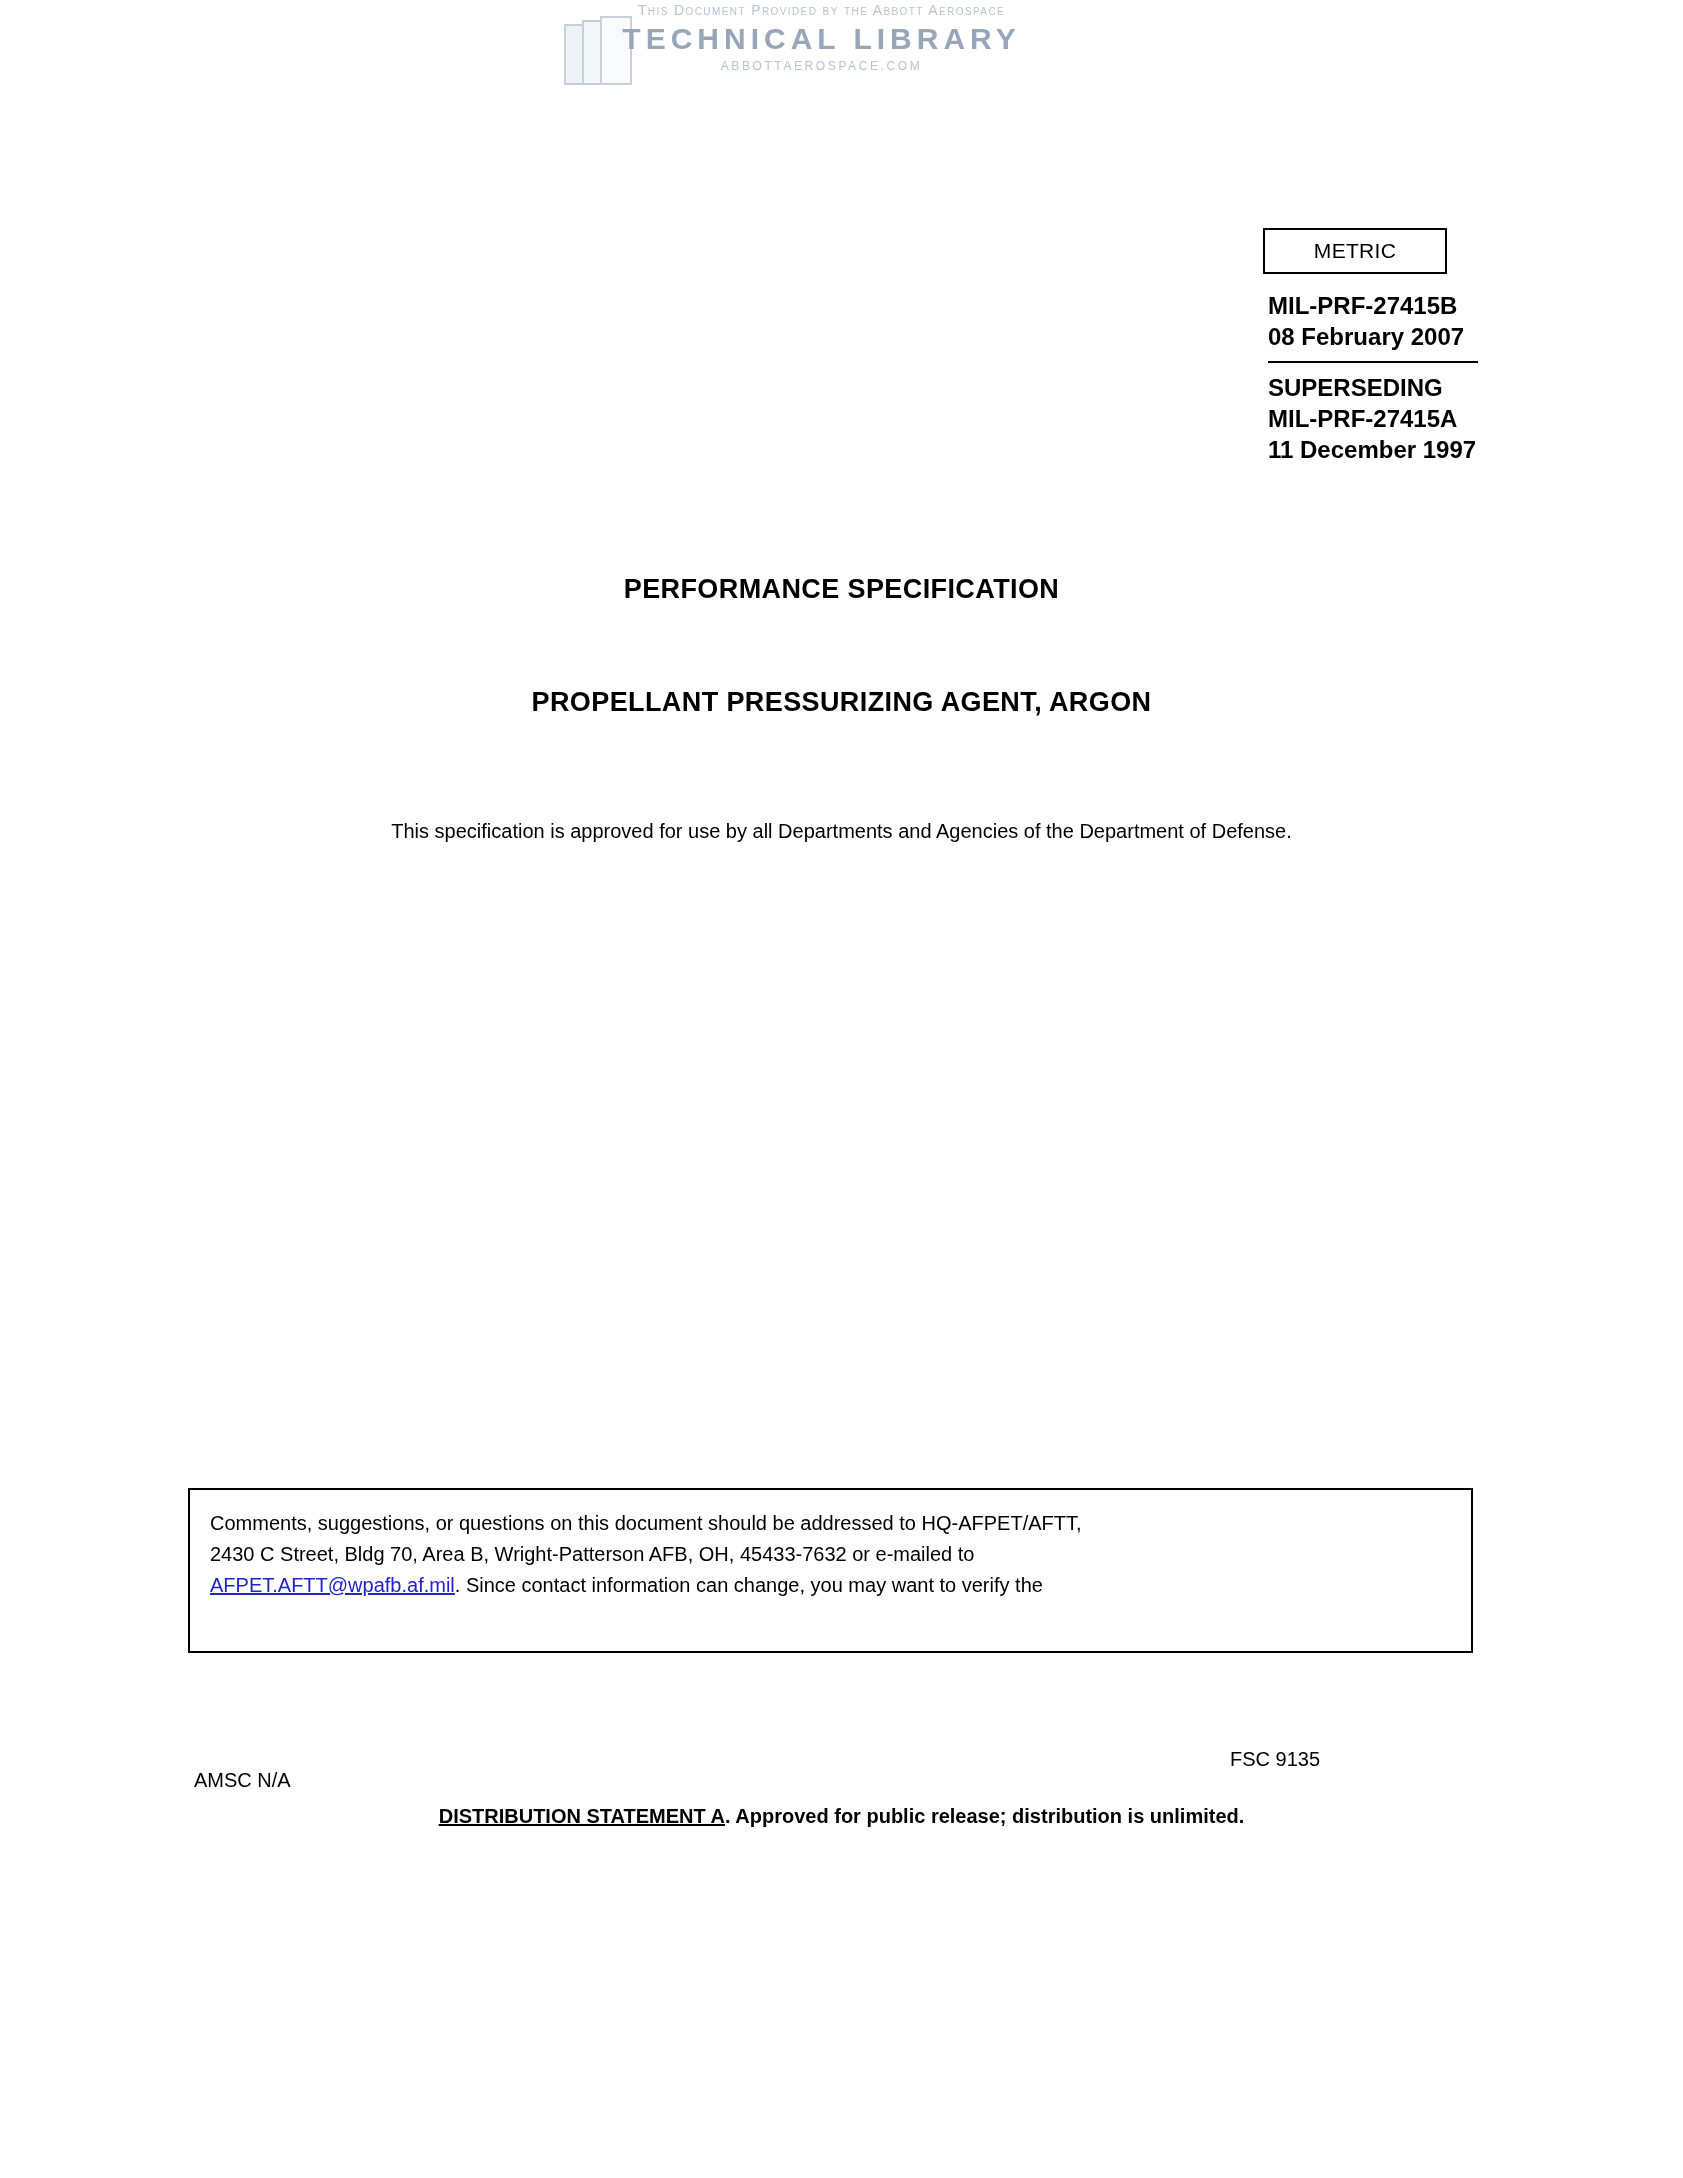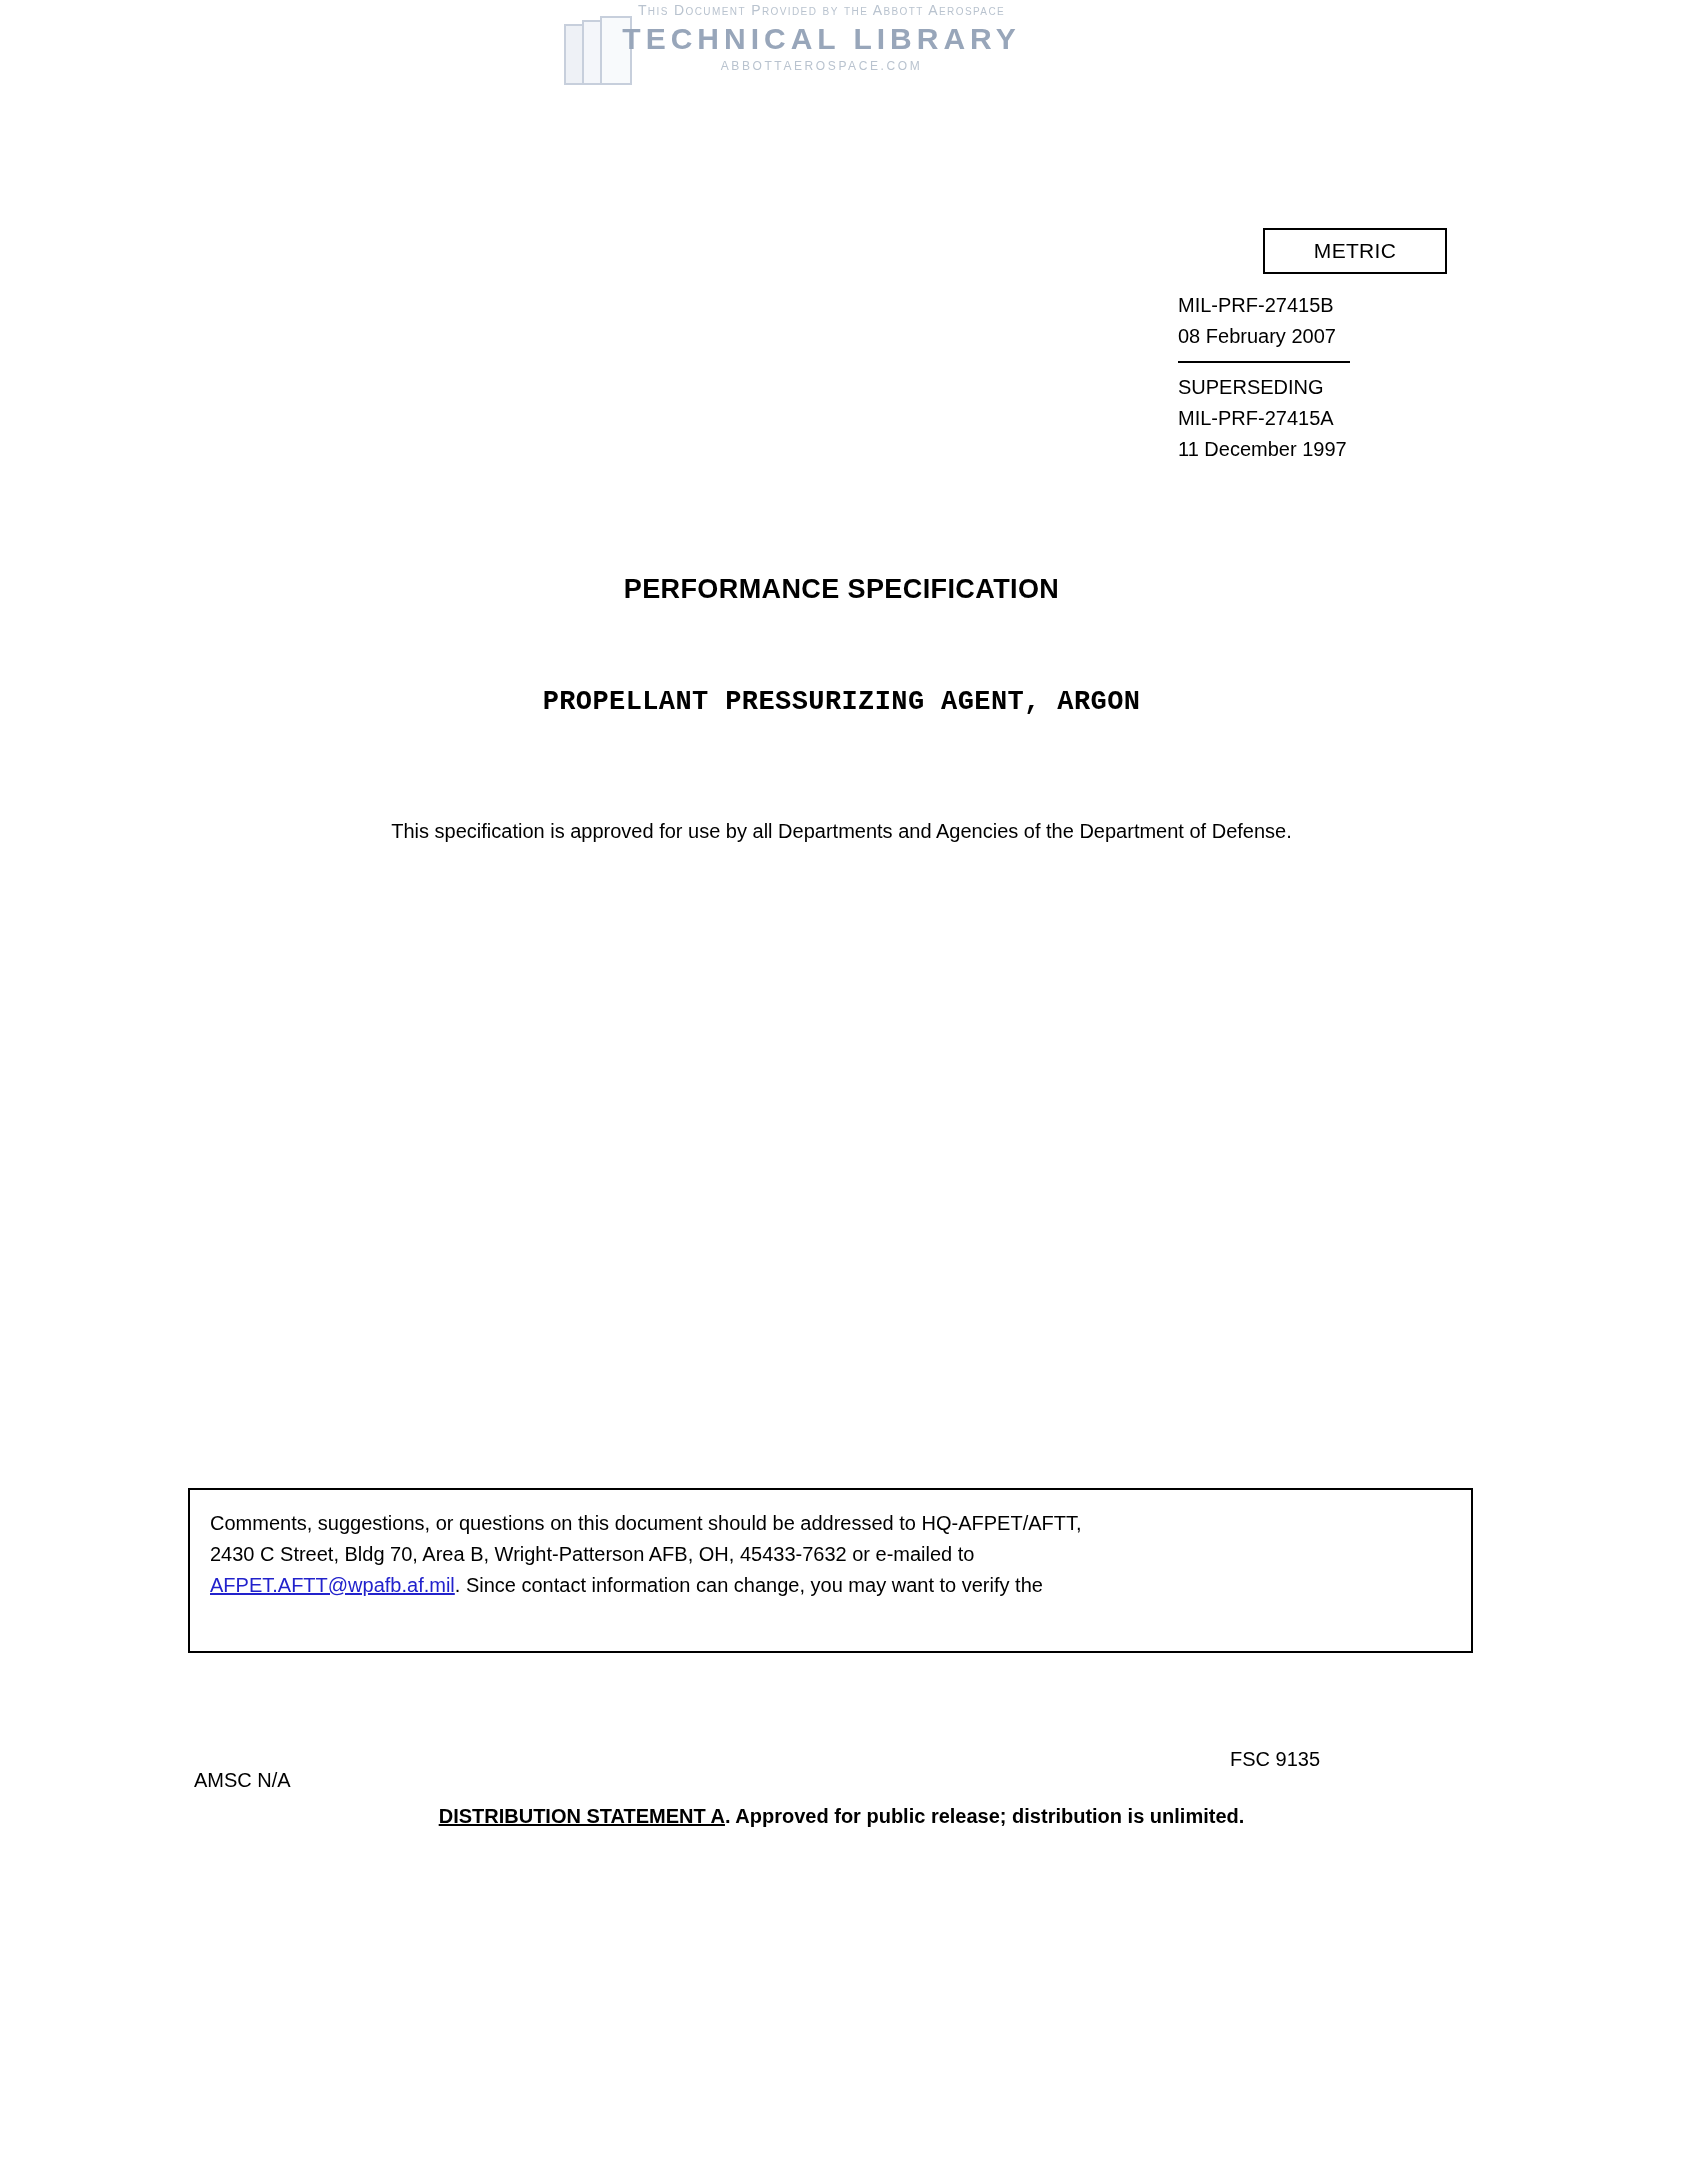--- a/index.html
+++ b/index.html
@@ -102,25 +102,25 @@
     box-sizing: border-box;
     display: flex;
     align-items: center;
     justify-content: center;
     font-size: 21px;
     font-weight: normal;
     letter-spacing: 0.3px;
   }
   .ident {
     position: absolute;
-    left: 1178px;
+    left: 1268px;
     top: 290px;
     width: 297px;
-    font-size: 20px;
-    font-weight: normal;
+    font-size: 24px;
+    font-weight: bold;
     line-height: 31px;
   }
   .ident .dateline {
     display: inline-block;
     border-bottom: 2px solid #000;
     padding-bottom: 9px;
     padding-right: 14px;
   }
   .ident .gap { height: 9px; }
 
@@ -137,21 +137,20 @@
   }
   .title-sub {
     position: absolute;
     left: 0;
     top: 687px;
     width: 1683px;
     text-align: center;
     font-size: 27px;
     font-weight: bold;
     letter-spacing: 0.4px;
-    font-family: Liberation Mono, monospace;
   }
 
   .approval {
     position: absolute;
     left: 0;
     top: 820px;
     width: 1683px;
     text-align: center;
     font-size: 20px;
   }

